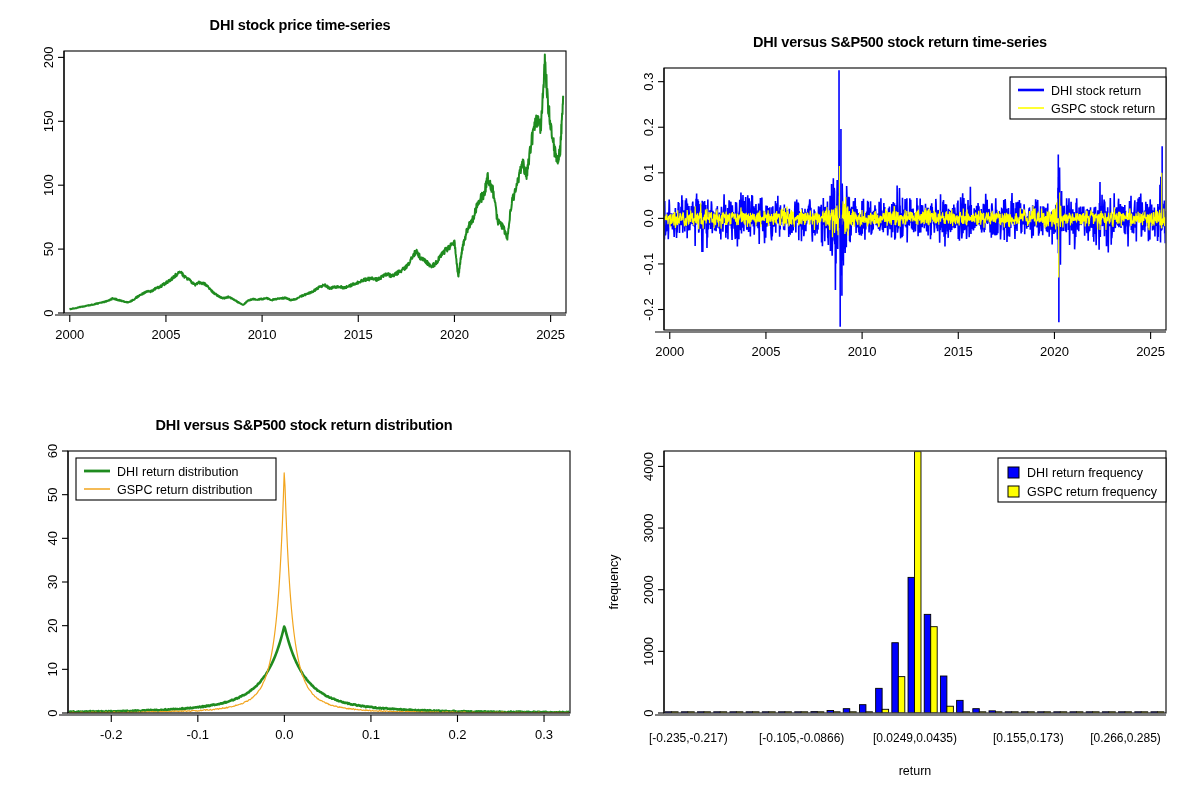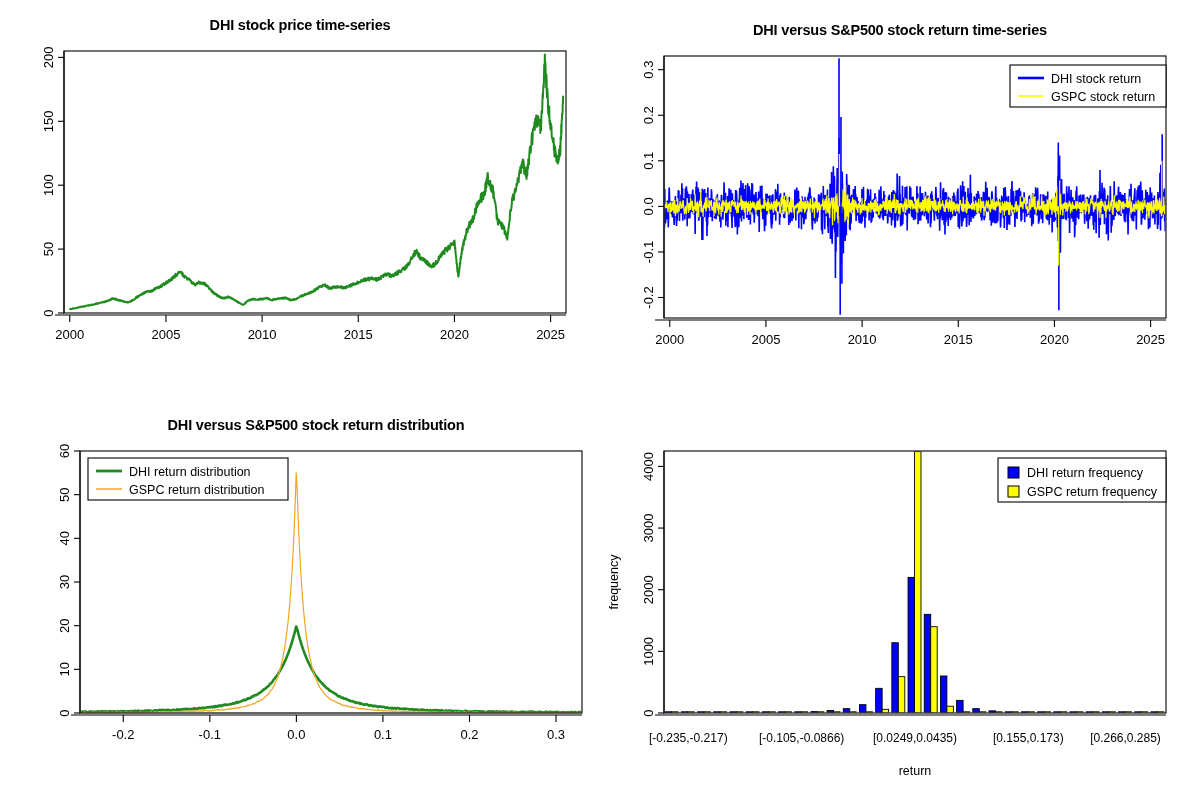--- a/index.html
+++ b/index.html
@@ -6,22 +6,22 @@
   html, body {
     margin: 0; padding: 0;
     width: 1200px; height: 800px;
     background: #ffffff;
     font-family: "Liberation Sans", sans-serif;
     overflow: hidden;
   }
   #root { position: relative; width: 956px; height: 800px; background:#fff; }
   .panel { position: absolute; width: 600px; height: 400px; }
   #panel-tl { left: 0;   top: 0; }
-  #panel-tr { left: 600px; top: 5px; }
-  #panel-bl { left: 16px;   top: 400px; padding-left: 32px; }
+  #panel-tr { left: 600px; top: 17px; }
+  #panel-bl { left: 4px;   top: 400px; padding-left: 32px; }
   #panel-br { left: 600px; top: 400px; }
 
   .panel-title {
     position: absolute;
     left: 0; right: 0; top: 17px;
     text-align: center;
     font-size: 14.5px;
     font-weight: bold;
     color: #000;
     letter-spacing: -0.2px;

